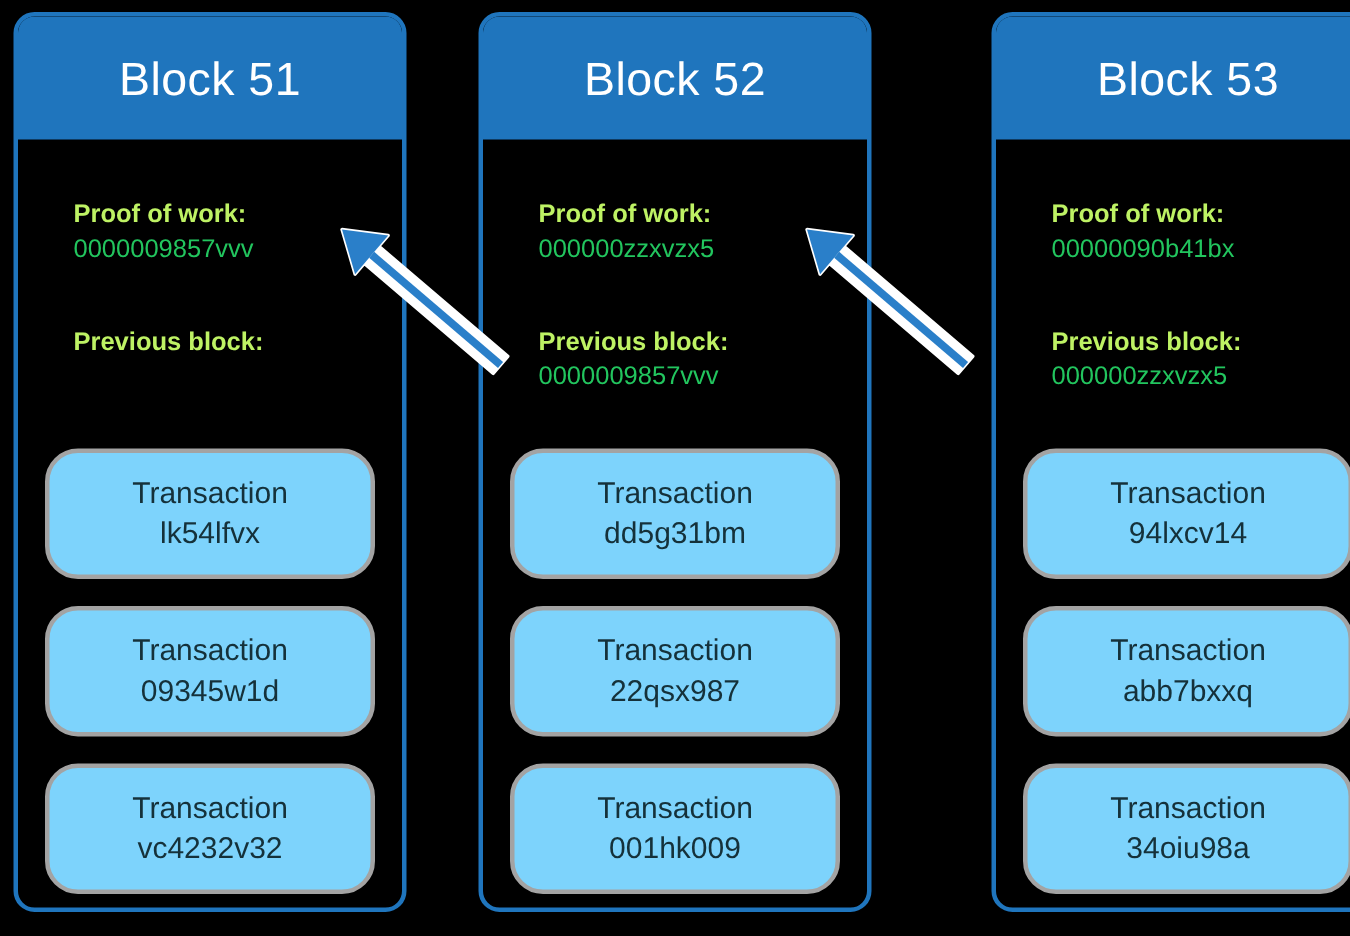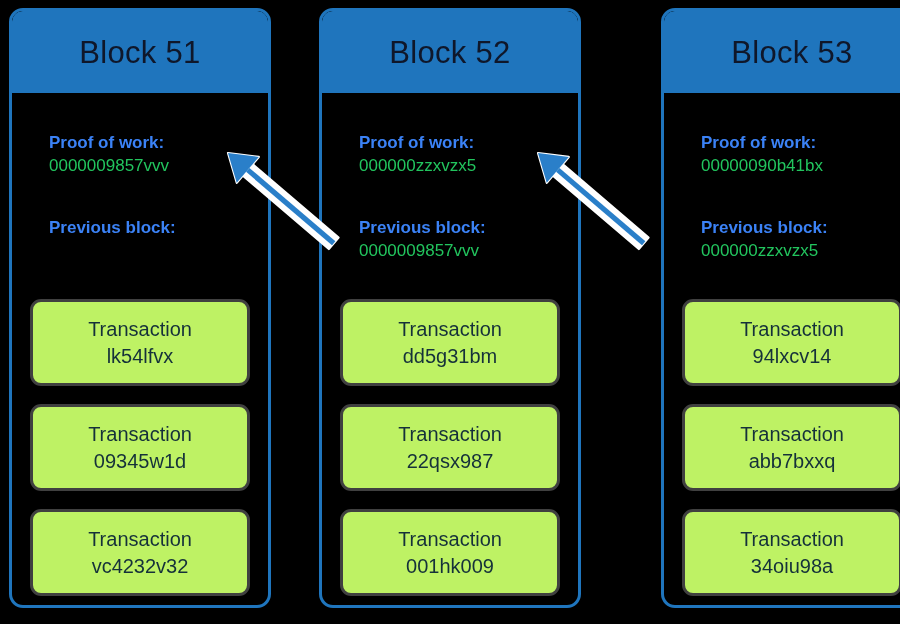--- a/index.html
+++ b/index.html
@@ -48,21 +48,21 @@
     top: 0;
     width: 100%;
     height: 82px;
     background: #1f75bd;
     border-radius: 10px 10px 0 0;
     display: flex;
     align-items: center;
     justify-content: center;
   }
   .block-header-title {
-    color: #0f172a;
+    color: #ffffff;
     font-size: 31px;
     font-weight: 400;
     letter-spacing: 0.3px;
     line-height: 1;
   }
 
   .block-body {
     position: absolute;
     left: 0;
     top: 82px;
@@ -74,21 +74,21 @@
   
   .meta {
     position: absolute;
     left: 37px;
     right: 10px;
   }
   .meta-pow { top: 39px; }
   .meta-prev { top: 124px; }
 
   .meta-label {
-    color: #3b82f6;
+    color: #bef264;
     font-size: 17px;
     font-weight: bold;
     line-height: 1.25;
     white-space: nowrap;
   }
   .meta-value {
     color: #22c55e;
     font-size: 17px;
     font-weight: 400;
     line-height: 1.3;
@@ -100,23 +100,23 @@
   .tx-list {
     position: absolute;
     left: 18px;
     right: 18px;
     top: 206px;
   }
   .tx {
     box-sizing: border-box;
     height: 87px;
     margin-bottom: 18px;
-    background: #bef264;
-    border: 3px solid #404040;
-    border-radius: 11px;
+    background: #7dd3fc;
+    border: 3px solid #a3a3a3;
+    border-radius: 22px;
     display: flex;
     flex-direction: column;
     align-items: center;
     justify-content: center;
     color: #15313a;
     font-size: 20px;
     line-height: 1.32;
   }
   .tx-label, .tx-hash { display: block; }
 

